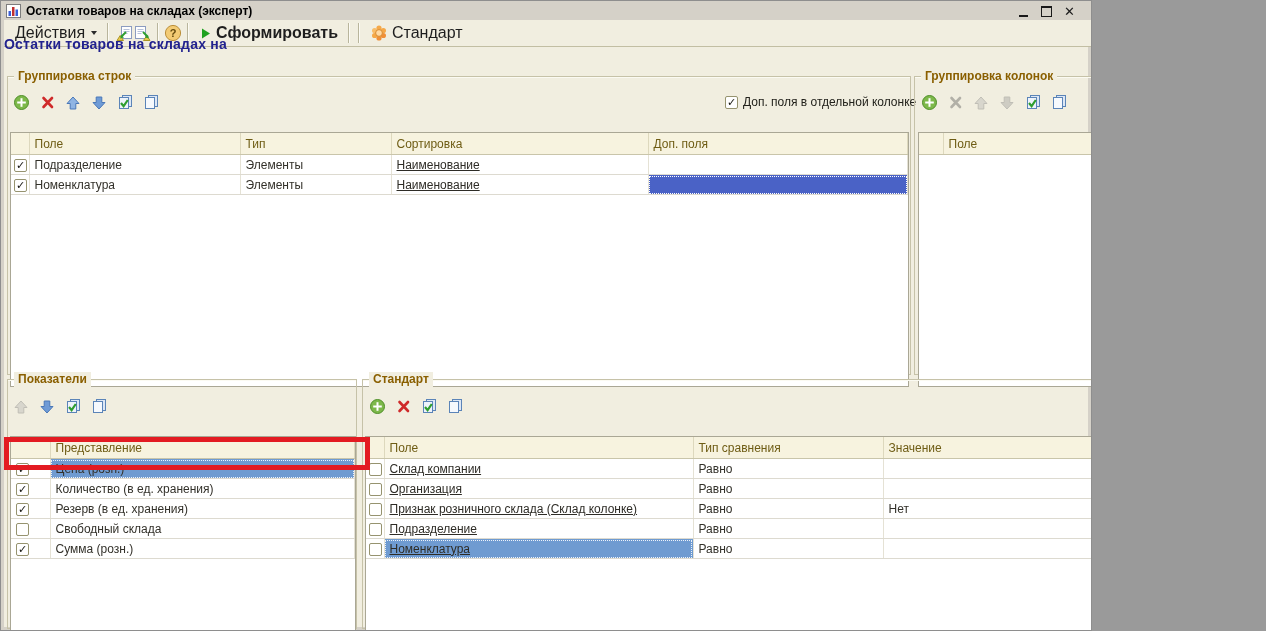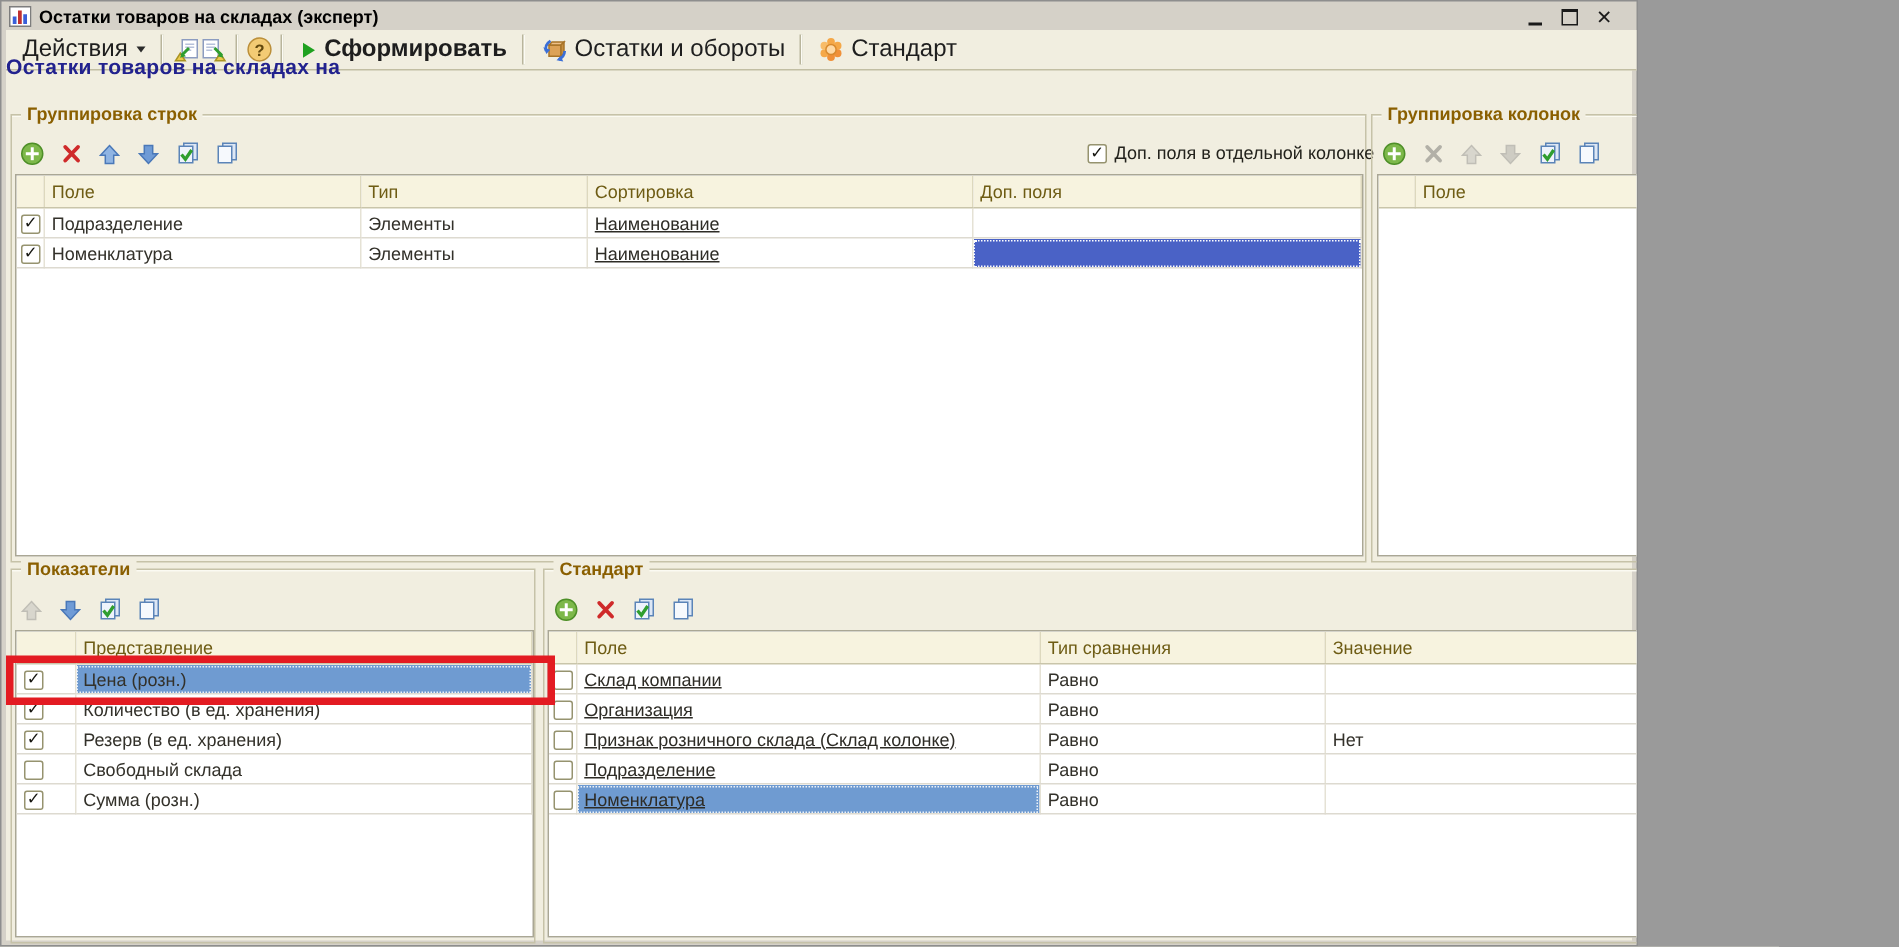--- a/index.html
+++ b/index.html
@@ -31,21 +31,21 @@
   .datewrap{display:flex;align-items:center;}
   .dateinput{width:62px;height:15px;border:1px solid #817e6b;border-radius:0;background:#a3a3a3;font-size:15px;font-family:inherit;color:#111;padding:0 17px;}
   .calbtn{width:16px;height:17px;margin-left:1px;background:#ece8d4;border:1px solid #8f8c77;display:flex;align-items:center;justify-content:center;padding:0;}
 
   
   .gb{position:absolute;border:1px solid #c6c2a8;box-shadow:inset 0 1px 0 #fbfaf2;}
   .legend{position:absolute;top:-8px;left:6px;padding:0 4px;background:#f1eee0;color:#8a5f00;font-weight:bold;font-size:12px;line-height:15px;white-space:nowrap;}
   .minibar{position:absolute;display:flex;gap:6px;align-items:center;}
 
   
-  .twrap{position:absolute;background:#fff;border:1px solid #aaa795;overflow:hidden;}
+  .twrap{position:absolute;background:#fff;border:1px solid #aaa795;overflow:hidden;margin-top:16px;}
   table.grid{border-collapse:collapse;table-layout:fixed;width:100%;}
   .grid th{height:21px;background:#f7f3df;border-right:1px solid #ddd8bd;border-bottom:1px solid #c9c5aa;font-weight:normal;color:#6e5c14;text-align:left;padding:0 5px;font-size:12px;white-space:nowrap;overflow:hidden;}
   .grid td{height:19px;border-right:1px solid #e5e2d5;border-bottom:1px solid #dddad0;padding:0 5px;font-size:12px;color:#33312a;white-space:nowrap;overflow:hidden;}
   .grid .cb{padding:0 0 0 3px;}
   .grid .cbw{padding:0 0 0 5px;}
   .lnk{text-decoration:underline;color:#2e2c26;cursor:default;}
   .sel-active{background:#4a62c6;outline:1px dotted #fff;outline-offset:-2px;}
   .sel-row{background:#6f9bd1;outline:1px dotted #eef3fa;outline-offset:-2px;color:#15151a;}
 
   
@@ -113,32 +113,20 @@
         </svg>
     </span>
     <span class="tsep"></span>
     <button class="tbtn bold">
       <svg width="13" height="13" viewBox="0 0 13 13">
           <path d="M3 1.5 L11 6.5 L3 11.5 Z" fill="#1fa11f"></path>
         </svg>
       <span>Сформировать</span>
     </button>
     <span class="tsep"></span>
-    <button class="tbtn">
-      <svg width="19" height="18" viewBox="0 0 19 18">
-          <rect x="6" y="6" width="8" height="7.5" fill="#dca257" stroke="#a87428"></rect>
-          <path d="M6 6 L8 4 L16 4 L14 6 Z" fill="#eec088" stroke="#a87428"></path>
-          <path d="M16 4 L16 11.5 L14 13.5 L14 6 Z" fill="#c78f40" stroke="#a87428"></path>
-          <path d="M4 10 A6.5 6.5 0 0 1 7 3.2" fill="none" stroke="#3a6fd8" stroke-width="1.8"></path>
-          <path d="M2.2 7.5 L4.3 12 L6.8 9.2 Z" fill="#3a6fd8"></path>
-          <path d="M16.5 10 A6.5 6.5 0 0 1 12.5 15.6" fill="none" stroke="#3a6fd8" stroke-width="1.8"></path>
-          <path d="M15.5 17 L11 16.2 L13.8 13.4 Z" fill="#3a6fd8"></path>
-        </svg>
-      <span>Остатки и обороты</span>
-    </button>
     <span class="tsep"></span>
     <button class="tbtn">
       <svg width="18" height="18" viewBox="0 0 18 18">
           <circle cx="9" cy="4" r="2.6" fill="#f5a848"></circle>
           <circle cx="13.4" cy="6.5" r="2.6" fill="#f5a848"></circle>
           <circle cx="13.4" cy="11.5" r="2.6" fill="#f09038"></circle>
           <circle cx="9" cy="14" r="2.6" fill="#f09038"></circle>
           <circle cx="4.6" cy="11.5" r="2.6" fill="#f5a848"></circle>
           <circle cx="4.6" cy="6.5" r="2.6" fill="#f8bc68"></circle>
           <circle cx="9" cy="9" r="3.4" fill="#ffd9a4" stroke="#d88a2e"></circle>

